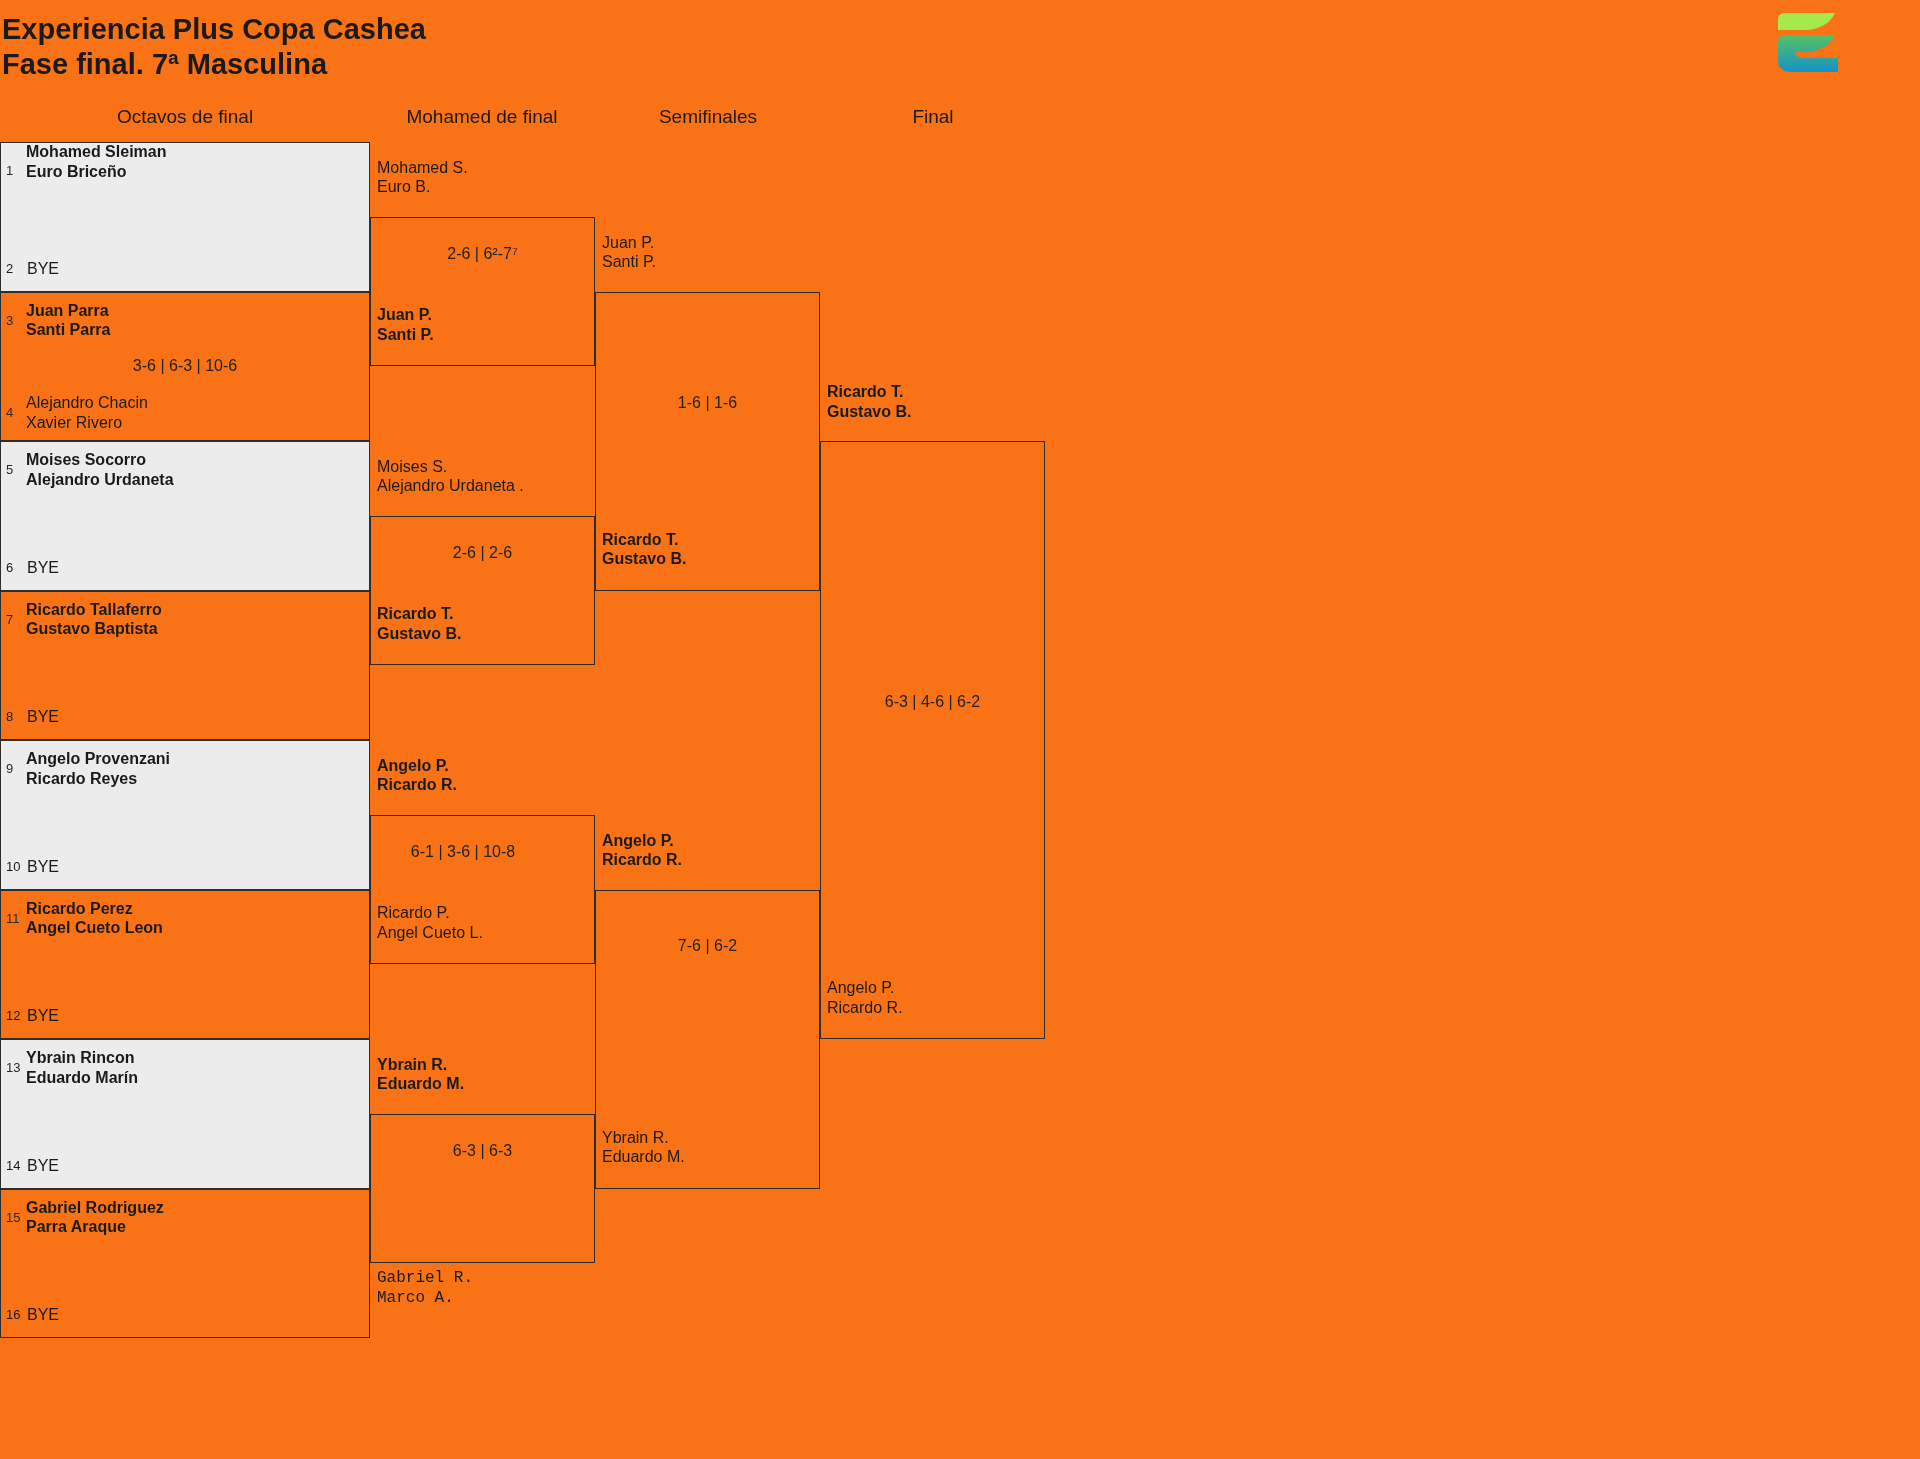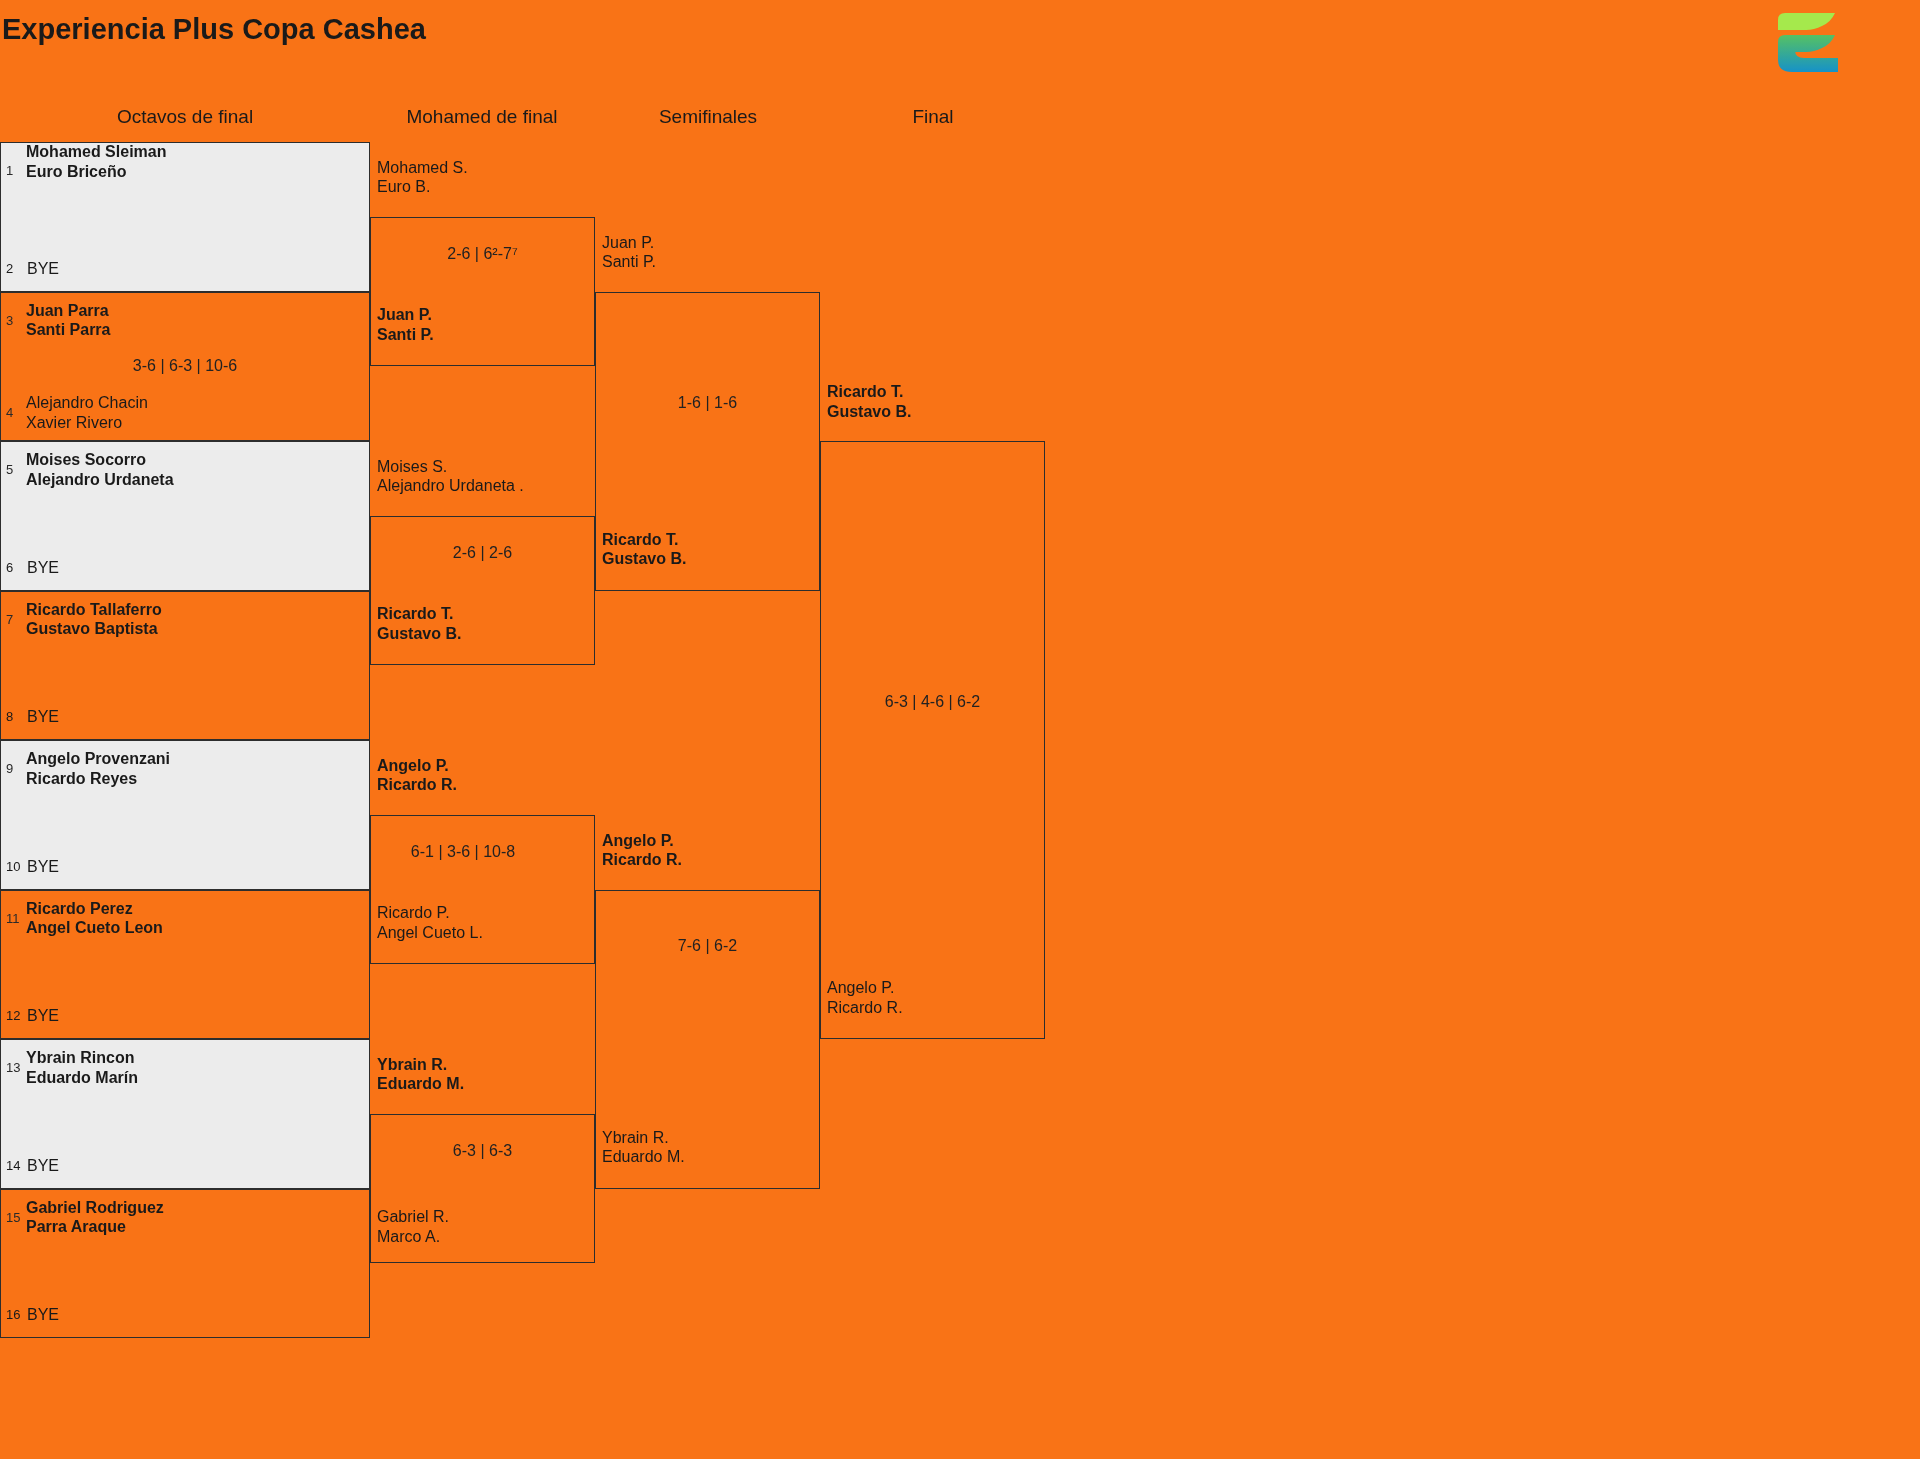--- a/index.html
+++ b/index.html
@@ -26,20 +26,21 @@
   .score{position:absolute;font-size:16px;color:#222;white-space:nowrap;transform:translate(-50%,-50%);}
   svg{display:block;}
 </style>
 </head>
 <body>
 
 <div id="canvas">
 
   <div class="abs title-block">
     <div class="title-line">Experiencia Plus Copa Cashea</div>
+    <div class="title-line">Fase final. 7ª Masculina</div>
   </div>
 
   <svg class="abs" style="left:1778px;top:10px" width="64" height="63" viewBox="0 0 64 63">
     <defs>
       <linearGradient id="logo-grad" x1="0" y1="25" x2="0" y2="62" gradientUnits="userSpaceOnUse">
         <stop offset="0" stop-color="var(--logo-green,#56c163)"></stop>
         <stop offset="1" stop-color="var(--logo-blue,#1692c8)"></stop>
       </linearGradient>
     </defs>
     <path d="M0 20 L0 10 Q0 3 7 3 L57 3 Q53 12 44 16 Q36 20 28 20 Z" fill="var(--logo-lime,#a5e94c)"></path>
@@ -163,21 +164,21 @@
       <div class="label" style="left: 377px; top: 903.25px;">
         <div>Ricardo P.</div>
         <div>Angel Cueto L.</div>
       </div>
       <div class="score" style="left: 463px; top: 851.5px;">6-1 | 3-6 | 10-8</div>
       <div class="box" style="left: 370px; top: 1113.75px; width: 225px; height: 149.5px;"></div>
       <div class="label bold" style="left: 377px; top: 1054.75px;">
         <div>Ybrain R.</div>
         <div>Eduardo M.</div>
       </div>
-      <div class="label" style="left: 377px; top: 1207px;">
+      <div class="label" style="left: 377px; top: 1269px; font-family: Liberation Mono, monospace;">
         <div>Gabriel R.</div>
         <div>Marco A.</div>
       </div>
       <div class="score" style="left: 482.5px; top: 1150.5px;">6-3 | 6-3</div>
       <div class="box" style="left: 595px; top: 291.5px; width: 225px; height: 299px;"></div>
       <div class="label" style="left: 602px; top: 232.5px;">
         <div>Juan P.</div>
         <div>Santi P.</div>
       </div>
       <div class="label bold" style="left: 602px; top: 529.5px;">

